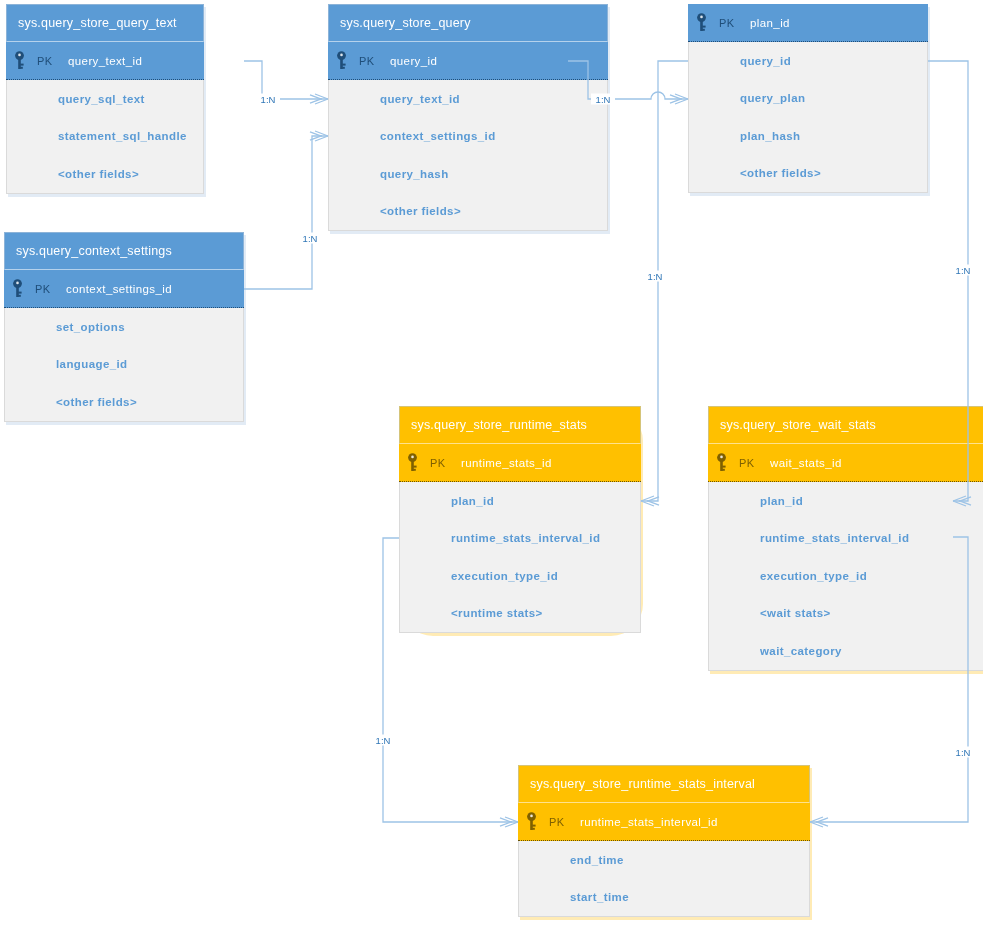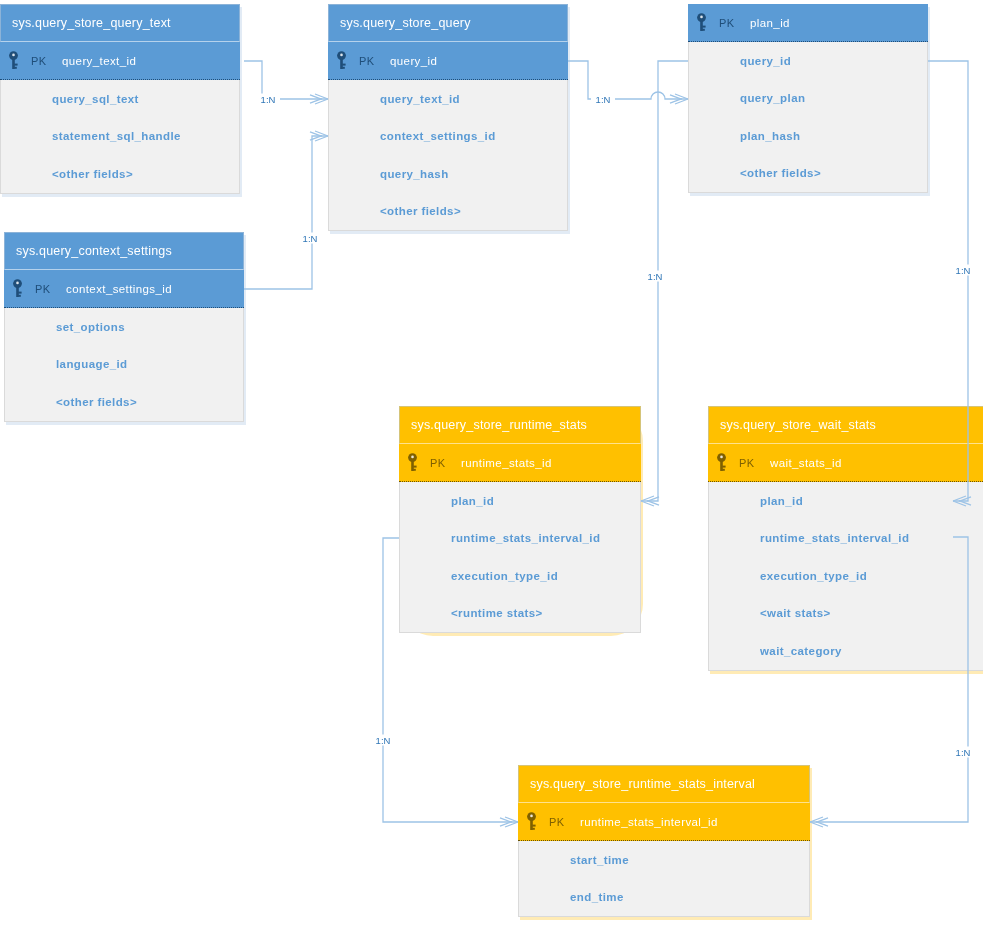--- a/index.html
+++ b/index.html
@@ -36,21 +36,21 @@
   svg.wires path{fill:none;stroke:#9DC3E6;stroke-width:1.3px;}
   svg.wires rect.lbl-bg{fill:#ffffff;}
   svg.wires text{fill:#2E75B6;font-size:9.5px;font-family:"Liberation Sans",sans-serif;
                  text-anchor:middle;dominant-baseline:central;}
 </style>
 </head>
 <body>
 
 <div class="canvas">
 
-  <div class="etable t-blue" style="left:0;top:4px;width:240px;">
+  <div class="etable t-blue" style="left:6px;top:4px;width:198px;">
     <div class="t-header">sys.query_store_query_text</div>
     <div class="t-pk">
       <span class="key-icon">
         <svg width="11" height="19" viewBox="0 0 11 19">
             <g fill="currentColor">
               <circle cx="5.5" cy="4.6" r="4.4"></circle>
               <rect x="4.2" y="8" width="2.6" height="10"></rect>
               <rect x="6.2" y="12.6" width="3.4" height="2"></rect>
               <rect x="6.2" y="15.8" width="2.6" height="2"></rect>
             </g>
@@ -60,21 +60,21 @@
       <span class="pk-tag">PK</span>
       <span class="pk-name">query_text_id</span>
     </div>
     <div class="t-body">
       <div class="t-field">query_sql_text</div>
       <div class="t-field">statement_sql_handle</div>
       <div class="t-field">&lt;other fields&gt;</div>
     </div>
   </div>
 
-  <div class="etable t-blue" style="left:328px;top:4px;width:240px;">
+  <div class="etable t-blue" style="left:328px;top:4px;width:280px;">
     <div class="t-header">sys.query_store_query</div>
     <div class="t-pk">
       <span class="key-icon">
         <svg width="11" height="19" viewBox="0 0 11 19">
             <g fill="currentColor">
               <circle cx="5.5" cy="4.6" r="4.4"></circle>
               <rect x="4.2" y="8" width="2.6" height="10"></rect>
               <rect x="6.2" y="12.6" width="3.4" height="2"></rect>
               <rect x="6.2" y="15.8" width="2.6" height="2"></rect>
             </g>
@@ -202,22 +202,22 @@
               <rect x="6.2" y="12.6" width="3.4" height="2"></rect>
               <rect x="6.2" y="15.8" width="2.6" height="2"></rect>
             </g>
             <circle cx="5.5" cy="3.9" r="1.3" fill="#ffffff" opacity="0.85"></circle>
           </svg>
       </span>
       <span class="pk-tag">PK</span>
       <span class="pk-name">runtime_stats_interval_id</span>
     </div>
     <div class="t-body">
+      <div class="t-field">end_time</div>
       <div class="t-field">start_time</div>
-      <div class="t-field">end_time</div>
     </div>
   </div>
 
   <svg class="wires" width="983" height="933" viewBox="0 0 983 933">
 
     <g>
       <path d="M244,61 H262 V99 H328"></path>
       <path d="M315,94 L328,99 M315,104 L328,99 M310,94.8 L322,99.4 M310,103.2 L322,98.6"></path>
       <rect class="lbl-bg" x="256" y="93.5" width="24" height="11"></rect>
       <text x="268" y="99.5">1:N</text>

